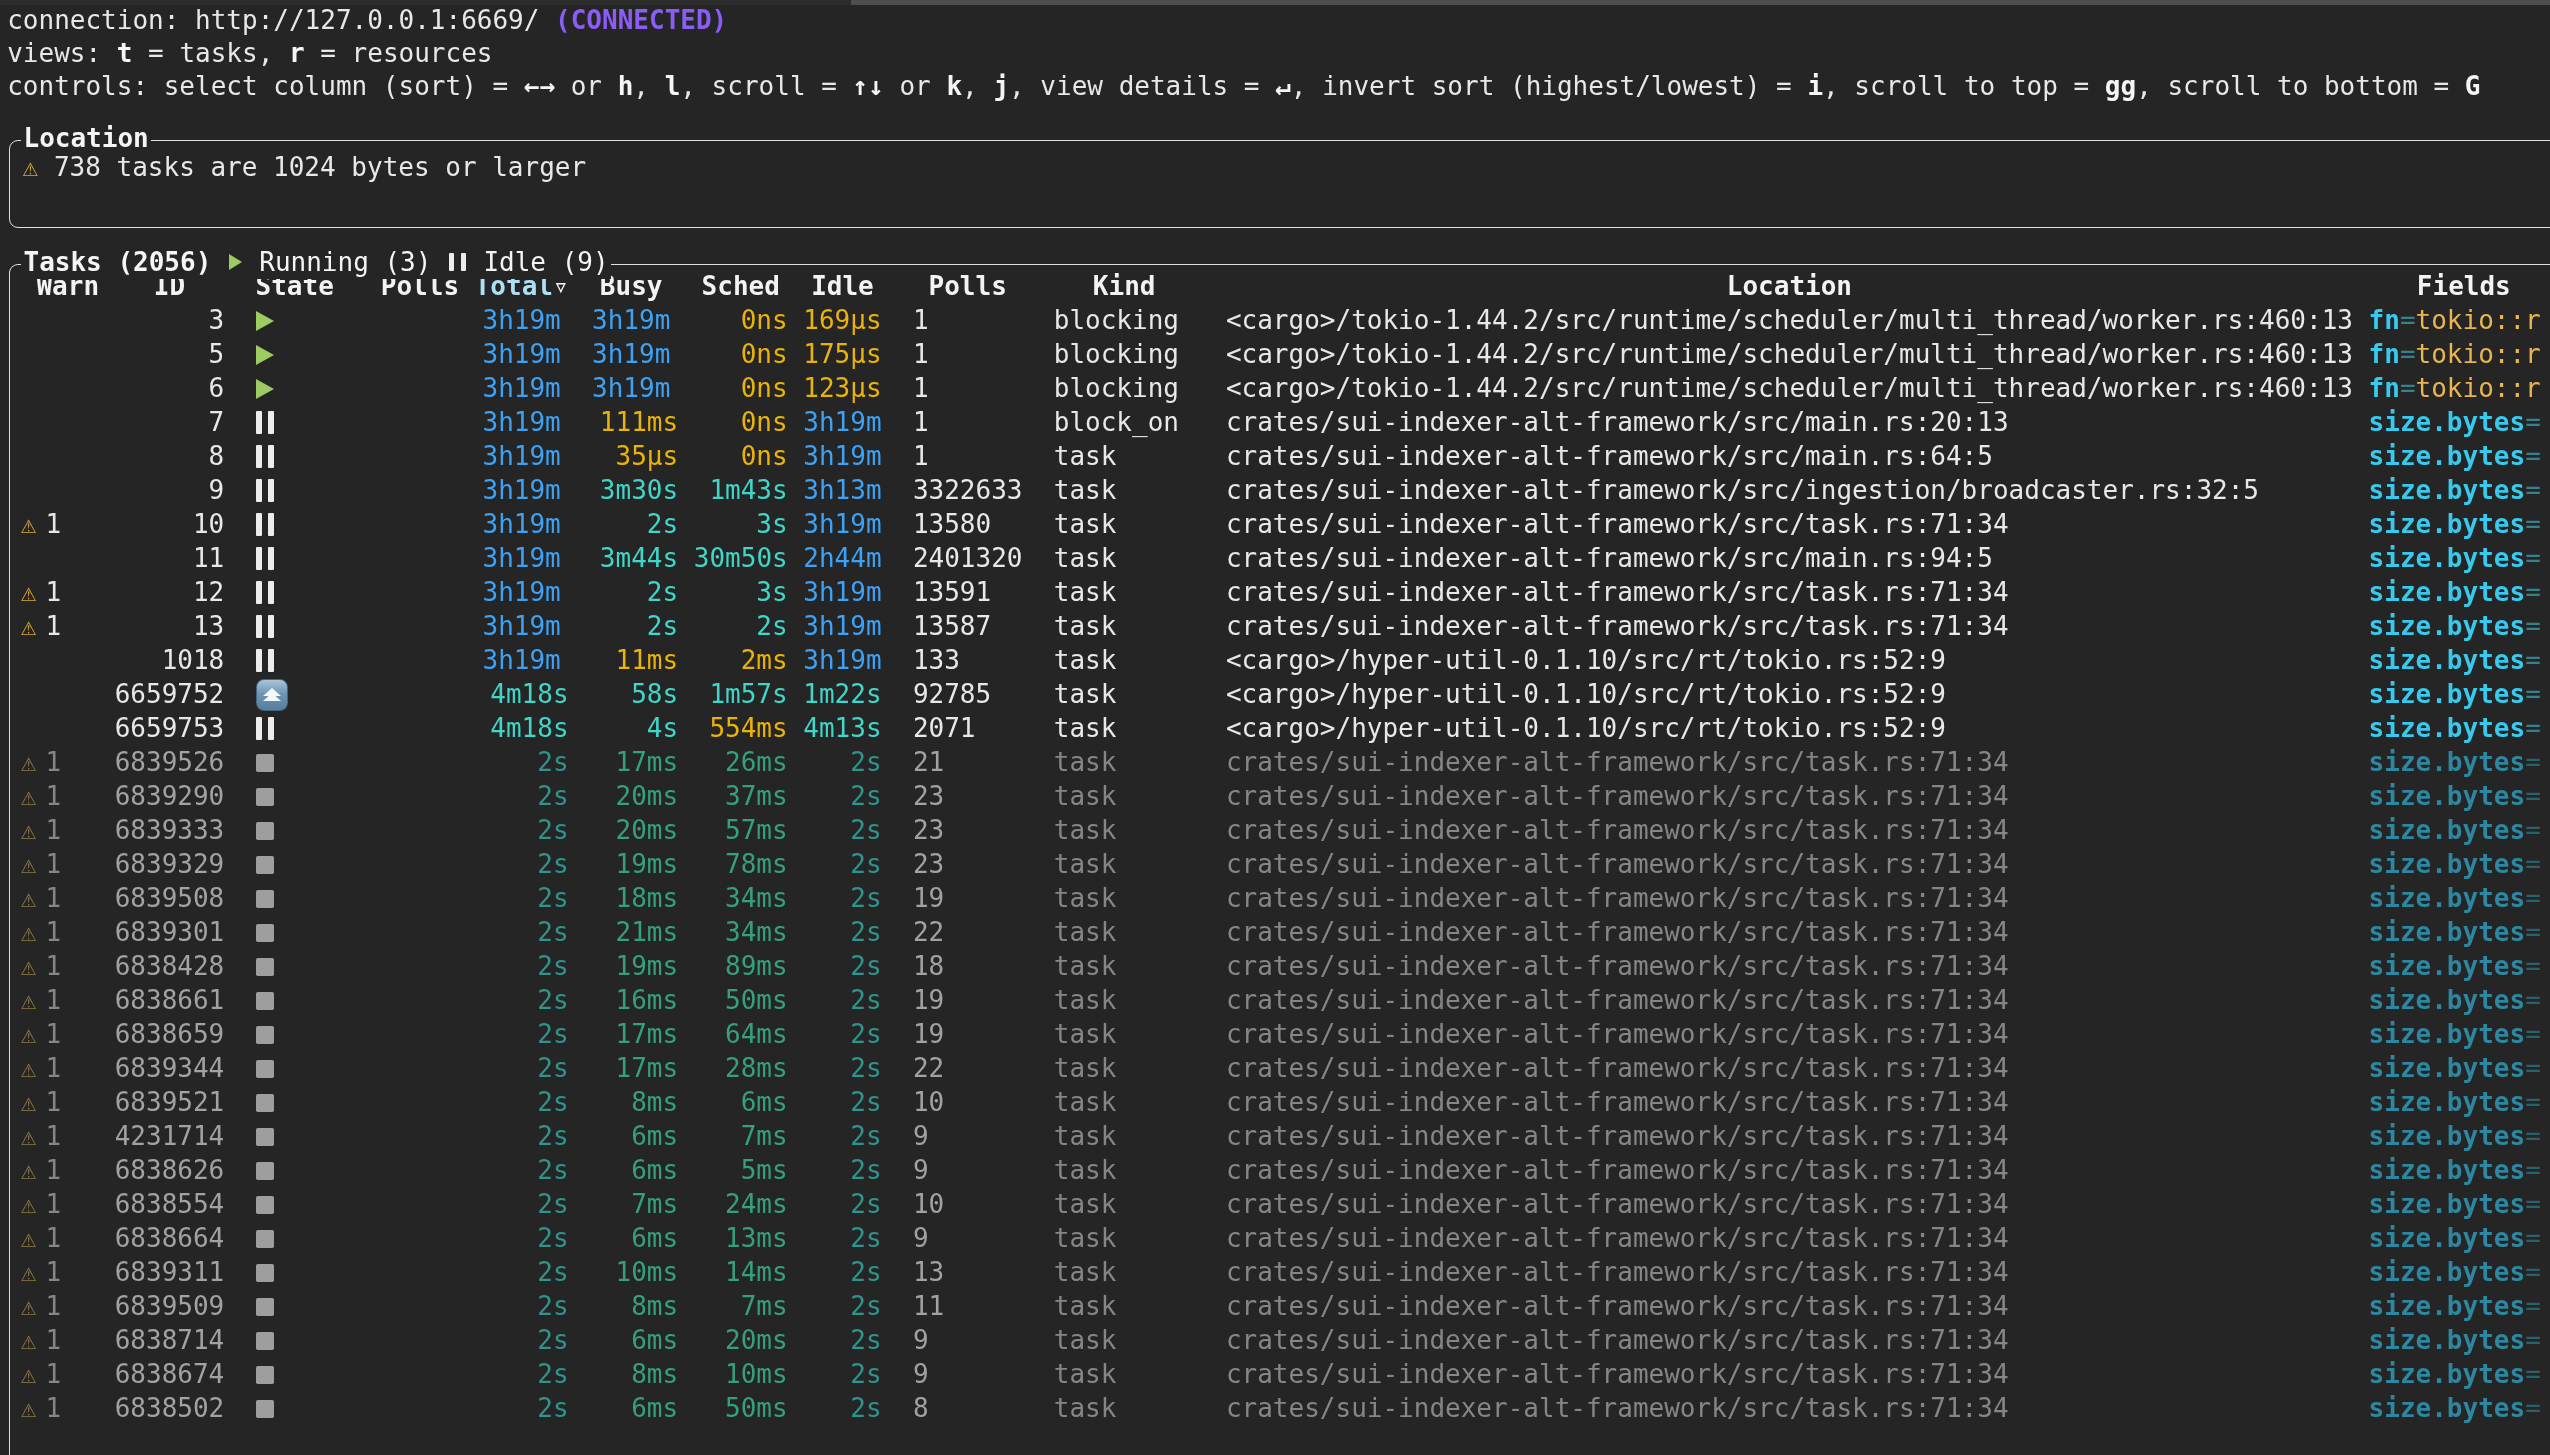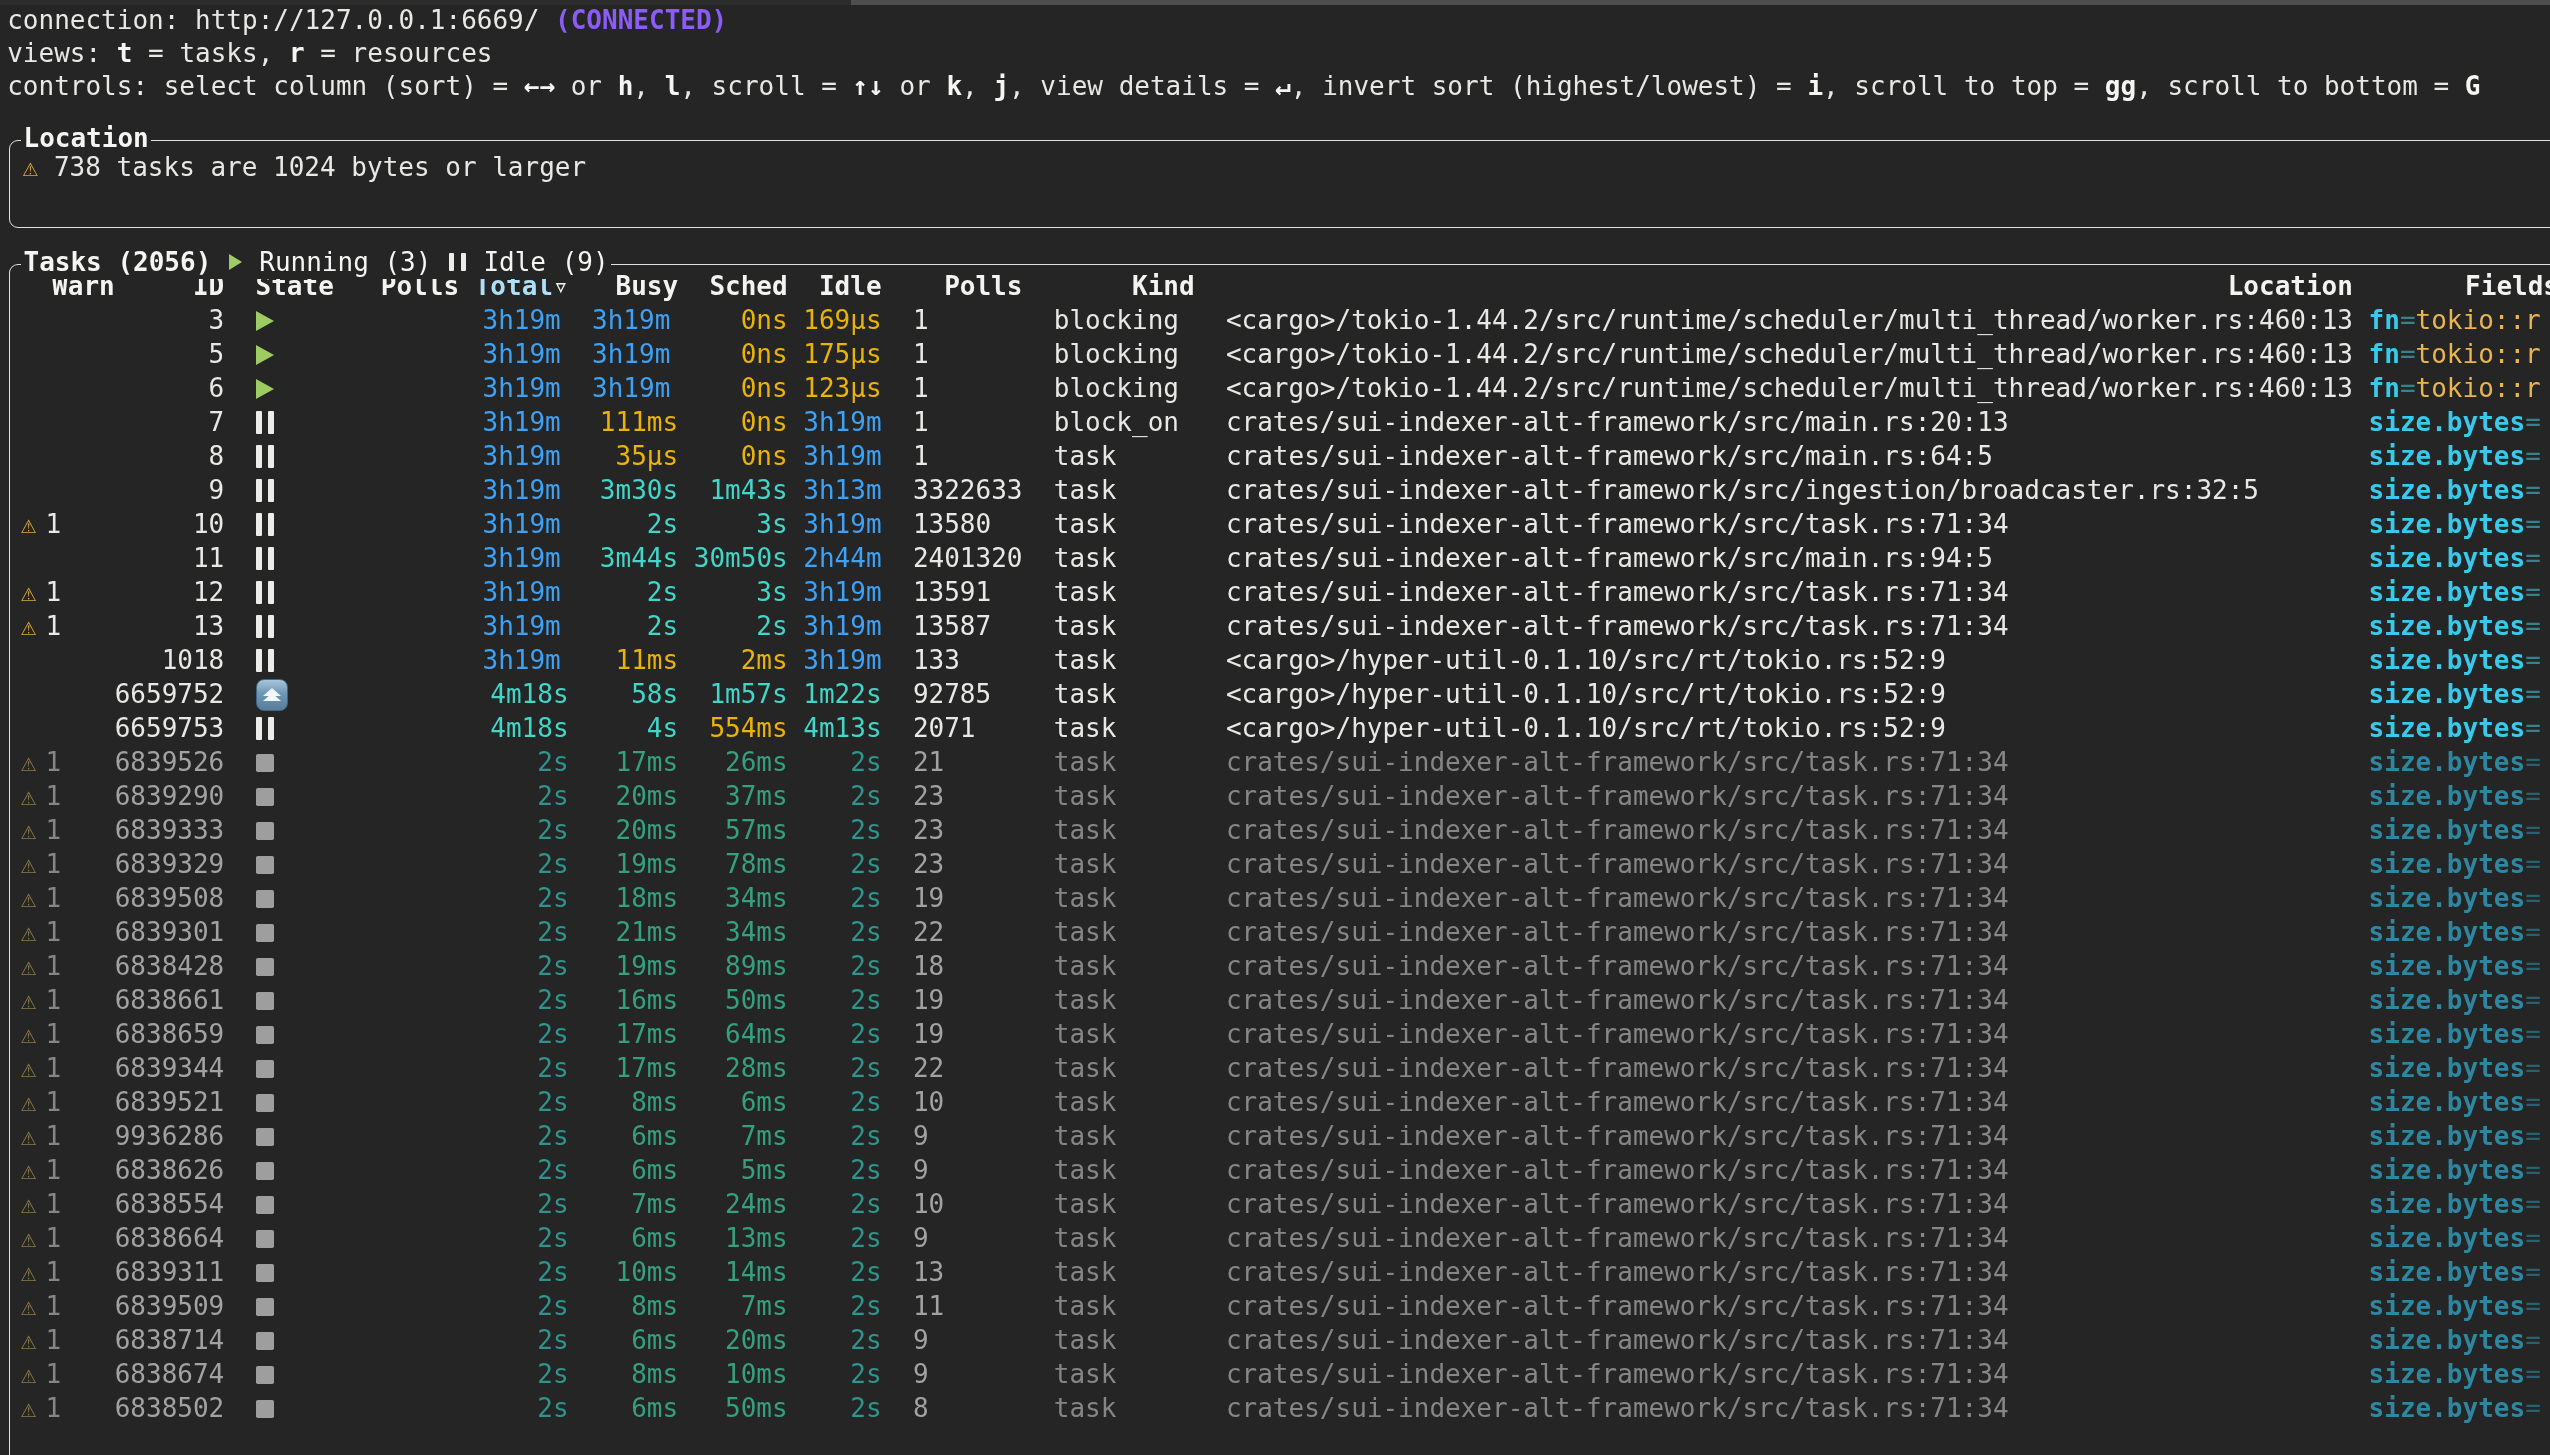--- a/index.html
+++ b/index.html
@@ -34,21 +34,21 @@
   .c-warn{width:6ch;}
   .c-id{width:7ch;text-align:right;margin-right:2ch;}
   .c-state{width:6ch;margin-right:2ch;display:flex;align-items:center;}
   .c-name{width:4ch;margin-right:2ch;}
   .c-total,.c-busy,.c-sched{width:6ch;text-align:right;margin-right:1ch;}
   .c-idle{width:5ch;text-align:right;margin-right:2ch;}
   .c-polls{width:7ch;margin-right:2ch;}
   .c-kind{width:9ch;margin-right:2ch;}
   .c-location{width:72ch;margin-right:1ch;}
   .c-fields{flex:1 1 auto;overflow:hidden;}
-  .hdr .cell{font-weight:bold;color:#f3f3f1;text-align:right;}
+  .hdr .cell{font-weight:bold;color:#f3f3f1;text-align:center;}
   .hdr .sorted{color:#aee0f5;}
   .hdr .sort-ind{color:#f3f3f1;font-weight:normal;}
   .dh{color:#3da2f5;text-align:center;} 
   .dc{color:#40d6c8;} 
   .dg{color:#eab308;} 
   .fk{color:#38c9ec;font-weight:bold;}
   .feq{color:#38808a;}
   .fv{color:#eab54e;}
   .warn-n{margin-left:9px;}
   
@@ -524,21 +524,21 @@
           <span class="cell c-busy dg">8ms</span>
           <span class="cell c-sched dg">6ms</span>
           <span class="cell c-idle dc">2s</span>
           <span class="cell c-polls">10</span>
           <span class="cell c-kind">task</span>
           <span class="cell c-location">crates/sui-indexer-alt-framework/src/task.rs:71:34</span>
           <span class="cell c-fields"><span class="fk">size.bytes</span><span class="feq">=</span></span>
         </div>
         <div class="row dim">
           <span class="cell c-warn"><span class="warn-tri">⚠</span><span class="warn-n">1</span></span>
-          <span class="cell c-id">9936286</span>
+          <span class="cell c-id">4231714</span>
           <span class="cell c-state">
             <span class="icon-stop"></span>
           </span>
           <span class="cell c-name"></span>
           <span class="cell c-total dc">2s</span>
           <span class="cell c-busy dg">6ms</span>
           <span class="cell c-sched dg">7ms</span>
           <span class="cell c-idle dc">2s</span>
           <span class="cell c-polls">9</span>
           <span class="cell c-kind">task</span>

